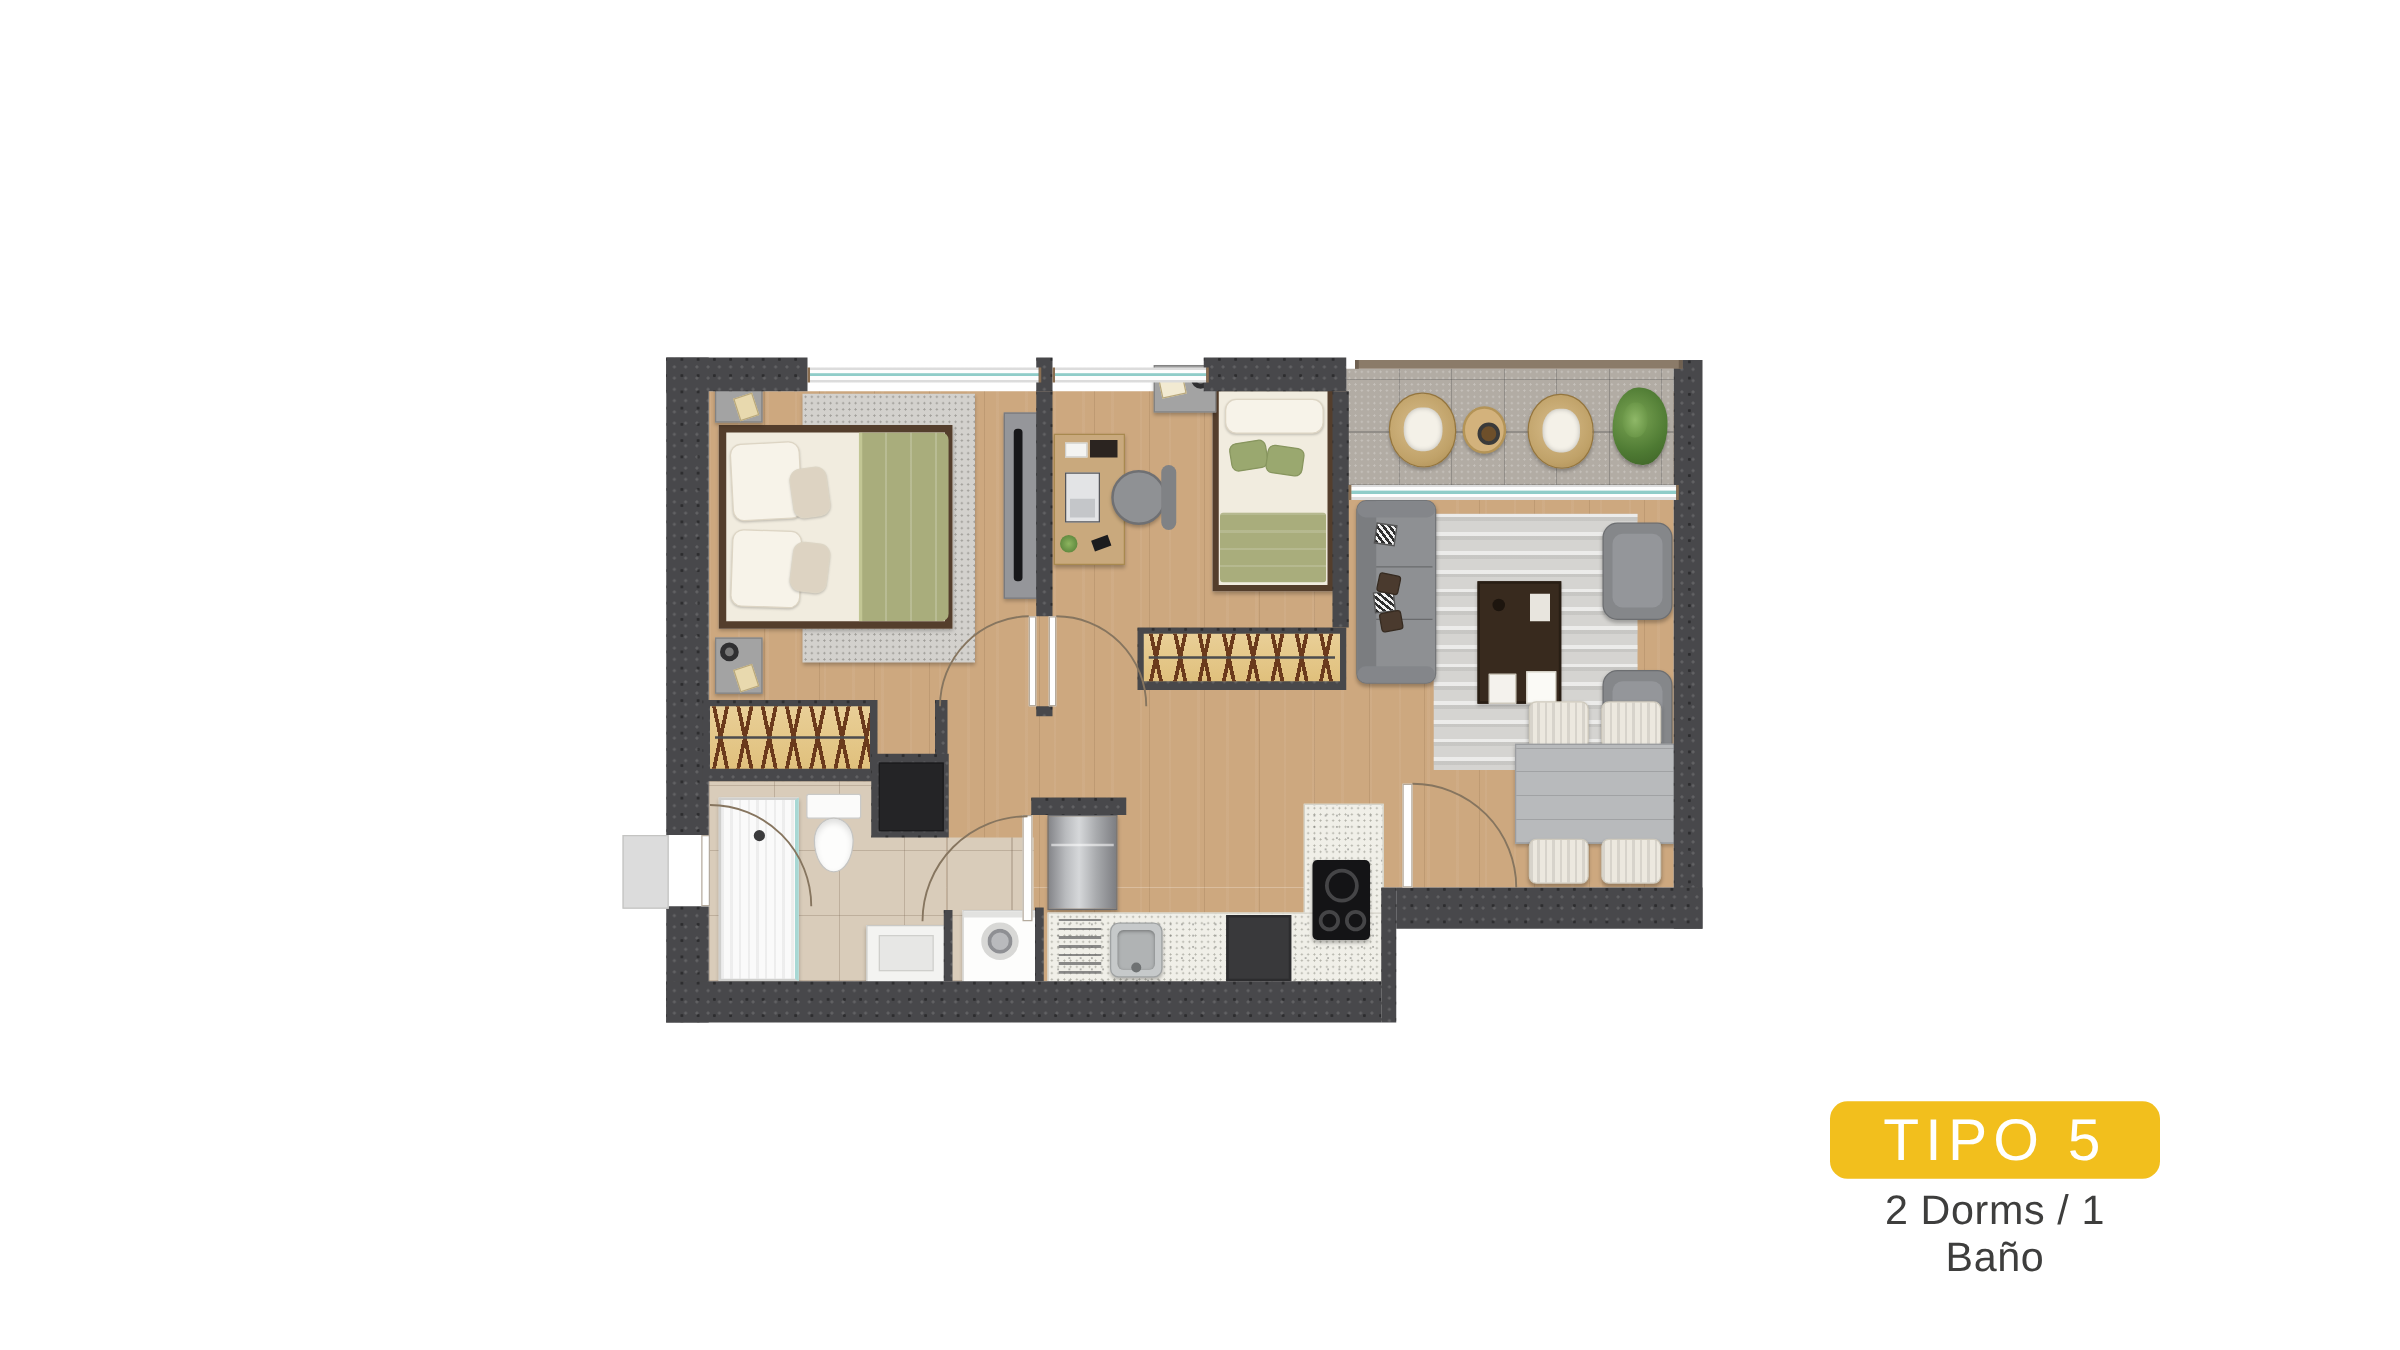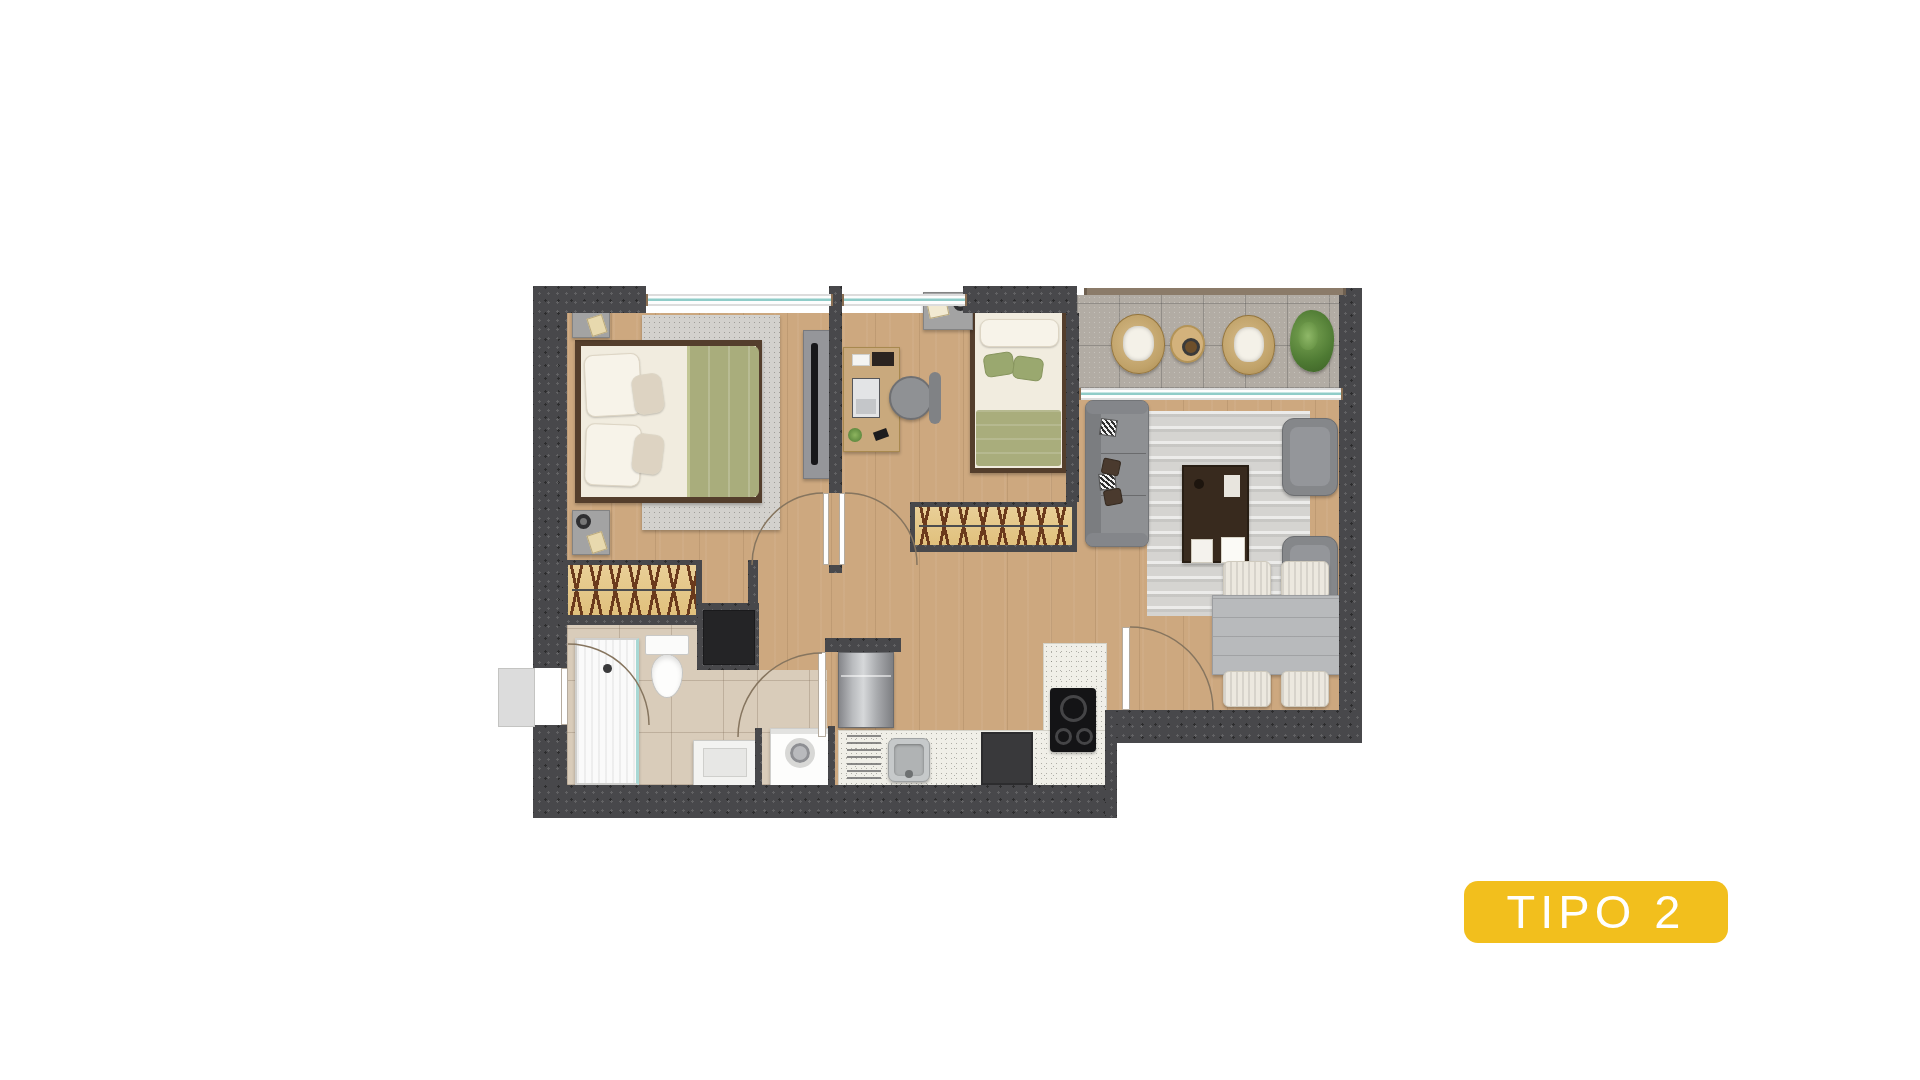--- a/index.html
+++ b/index.html
@@ -255,17 +255,18 @@
       <path d="M 219 285 A 72 72 0 0 1 290 213" fill="none" stroke="#86755f" stroke-width="1.5"></path>
       <path d="M 312 213 A 72 72 0 0 1 384 285" fill="none" stroke="#86755f" stroke-width="1.5"></path>
       <path d="M 205 457 A 84 84 0 0 1 289 373" fill="none" stroke="#86755f" stroke-width="1.5"></path>
       <path d="M 597 347 A 83 83 0 0 1 680 430" fill="none" stroke="#86755f" stroke-width="1.5"></path>
       <path d="M 35 364 A 81 81 0 0 1 116 445" fill="none" stroke="#86755f" stroke-width="1.5"></path>
     </svg>
   </div>
 
   <div class="label-block">
     <div class="badge">
-      <span>TIPO 2</span>
-    </div>
+      <span>TIPO 5</span>
+    </div>
+    <div class="caption">2 Dorms / 1 Baño</div>
   </div>
 
 </div>
 
 </body></html>

